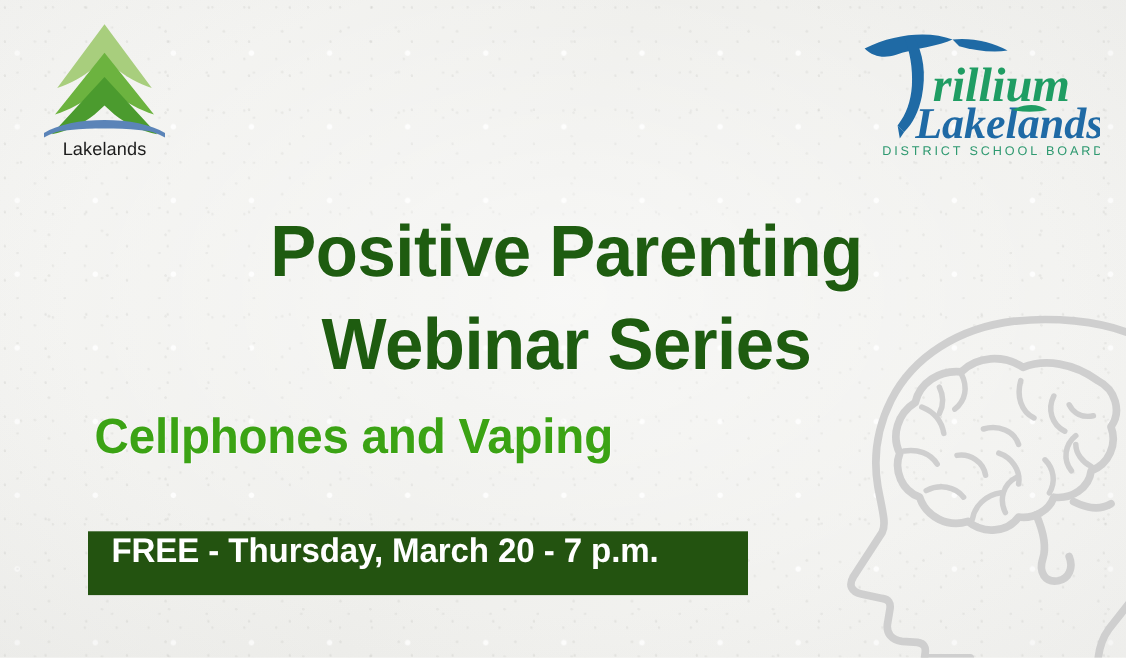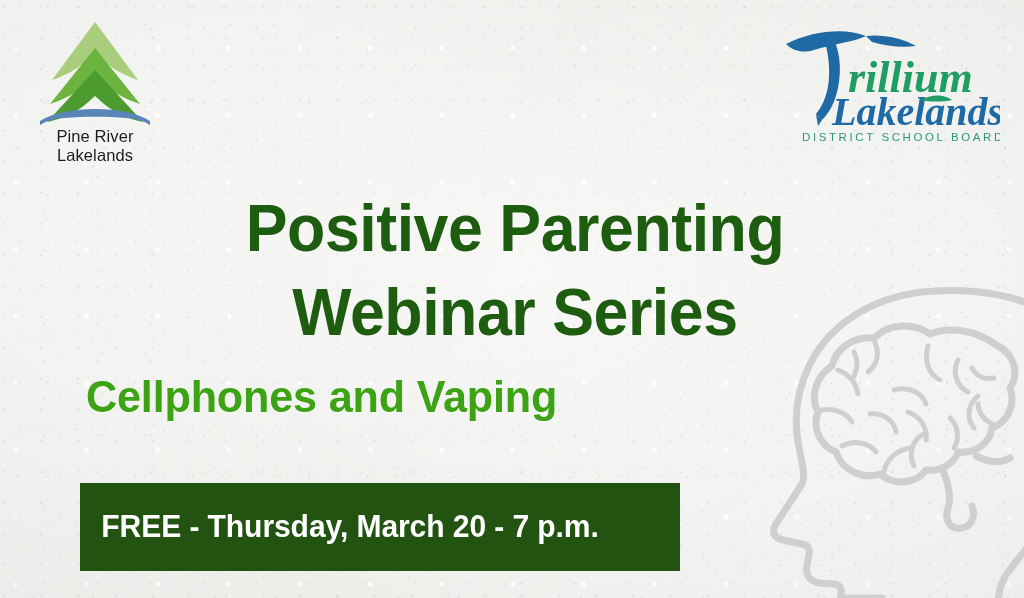--- a/index.html
+++ b/index.html
@@ -111,24 +111,24 @@
     transform: scaleX(0.96);
     transform-origin: 0 0;
     text-shadow: 1px 1px 1px rgba(255,255,255,0.6);
   }
 
   #date-banner {
     position: absolute;
     left: 80px;
     top: 483px;
     width: 600px;
-    height: 88px;
+    height: 58px;
     background: #235310;
     display: flex;
-    align-items: center;
+    align-items: flex-start;
   }
   #date-banner-text {
     color: #ffffff;
     font-family: "Liberation Sans", sans-serif;
     font-weight: bold;
     font-size: 31px;
     letter-spacing: -0.1px;
     white-space: nowrap;
     padding-left: 22px;
     transform: scaleX(0.97);
@@ -213,21 +213,20 @@
       <path d="M65 4 L108 62 C 96 58, 84 52, 74 43 L65 34 L56 43 C 46 52, 34 58, 22 62 Z" fill="#a8ce7d"></path>
 
       <path d="M65 30 L110 86 C 97 82, 84 75, 74 66 L65 57 L56 66 C 46 75, 33 82, 20 86 Z" fill="#6cb33f"></path>
 
       <path d="M65 52 L113 104 C 99 101, 85 95, 74 86 L65 78 L56 86 C 45 95, 31 101, 17 104 Z" fill="#4b9b2e"></path>
 
       <path d="M10 104 C 34 88, 96 88, 120 104 C 96 97, 34 97, 10 104 Z" fill="#5b84b8"></path>
       <path d="M10 103 C 34 87, 96 87, 120 103 L 120 107 C 96 92, 34 92, 10 107 Z" fill="#5b84b8"></path>
     </svg>
     <div class="pri-text">
-      <div>Pine River</div>
       <div>Lakelands</div>
     </div>
   </div>
 
   <div id="tldsb-logo">
     <svg width="230" height="122" viewBox="0 0 230 122" xmlns="http://www.w3.org/2000/svg">
 
       <g>
         <path d="M16 22 C 44 8, 76 6, 96 14 C 84 20, 62 22, 44 28 C 34 31, 24 30, 16 22 Z" fill="#1f6aa5"></path>
         <path d="M96 14 C 112 12, 132 16, 146 24 C 132 26, 116 24, 102 20 Z" fill="#1f6aa5"></path>

